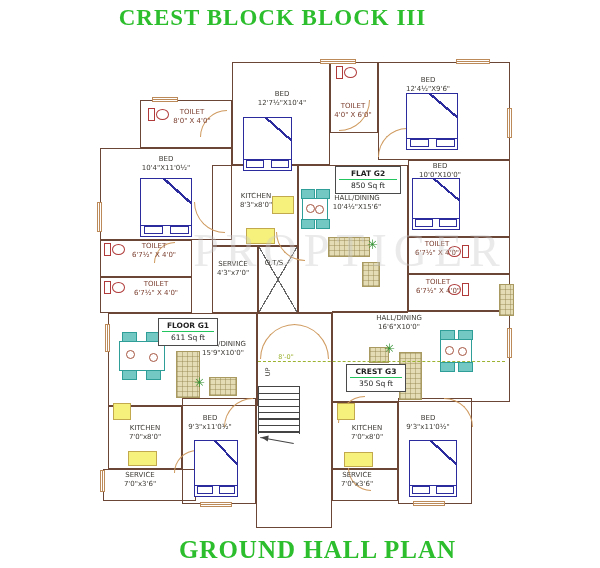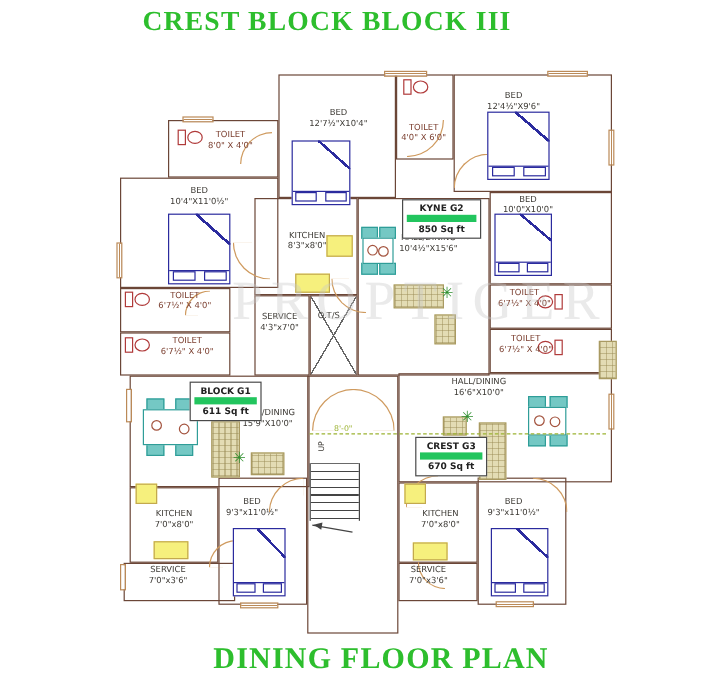--- a/index.html
+++ b/index.html
@@ -11,21 +11,21 @@
   .footer{position:absolute;bottom:4px;left:45px;width:545px;text-align:center;
           font-family:"Liberation Serif",serif;font-weight:700;font-size:25px;
           color:#2dbe2d;letter-spacing:1px;}
   #plan{position:absolute;left:90px;top:52px;width:428px;height:482px;}
   .room{position:absolute;border:1.6px solid #6b4637;box-sizing:border-box;background:transparent;}
   .lbl{position:absolute;transform:translateX(-50%);text-align:center;white-space:nowrap;
        font-size:7px;line-height:1.35;color:#3d3a35;z-index:5;}
   .lbl.maroon{color:#7c4031;}
   .flatbox{position:absolute;border:1px solid #4a4a4a;background:#fff;text-align:center;
            font-size:7.5px;font-weight:bold;color:#222;line-height:1.5;z-index:5;padding:1px 3px;}
-  .flatbox .l2{border-top:6px solid #22c55e;font-weight:bold;}
+  .flatbox .l2{border-top:1px solid #22c55e;font-weight:normal;}
   
   .bed{position:absolute;border:1.5px solid #2b2b9e;background:#fff;z-index:2;}
   .bed .fold{position:absolute;top:-1px;right:-1px;width:58%;height:46%;
     background:linear-gradient(to bottom left,transparent 47%,#2b2b9e 47%,#2b2b9e 53%,transparent 53%);}
   .bed .footln{position:absolute;left:0;right:0;bottom:10px;border-top:1.5px solid #2b2b9e;}
   .bed .pl{position:absolute;bottom:2px;width:34%;height:6px;border:1.1px solid #2b2b9e;}
   .bed .pl.l{left:5%;} .bed .pl.r{right:5%;}
   .dining{position:absolute;z-index:2;}
   .dining .tb{position:absolute;left:3px;top:9px;right:3px;bottom:9px;border:1.1px solid #2f9d98;background:#fff;}
   .dining .ch{position:absolute;width:13px;height:8px;background:#74c8c4;border:1px solid #2f9d98;}
@@ -319,29 +319,29 @@
   <div class="lbl" style="left:267px;top:419px">
       <div>SERVICE</div>
       <div>7'0"x3'6"</div>
     </div>
   <div class="lbl" style="left:338px;top:362px">
       <div>BED</div>
       <div>9'3"x11'0½"</div>
     </div>
 
   <div class="flatbox" style="left:68px;top:266px;width:52px">
-    <div>BLOCK G1</div>
+    <div>FLOOR G1</div>
       <div class="l2">611 Sq ft</div>
   </div>
   <div class="flatbox" style="left:245px;top:114px;width:58px">
-    <div>KYNE G2</div>
+    <div>FLAT G2</div>
       <div class="l2">850 Sq ft</div>
   </div>
   <div class="flatbox" style="left:256px;top:312px;width:52px">
     <div>CREST G3</div>
-      <div class="l2">670 Sq ft</div>
+      <div class="l2">350 Sq ft</div>
   </div>
 
 </div>
 
 <div class="wm">PROPTIGER</div>
 
-<div class="footer">DINING  FLOOR PLAN</div>
+<div class="footer">GROUND  HALL PLAN</div>
 
 </body></html>

